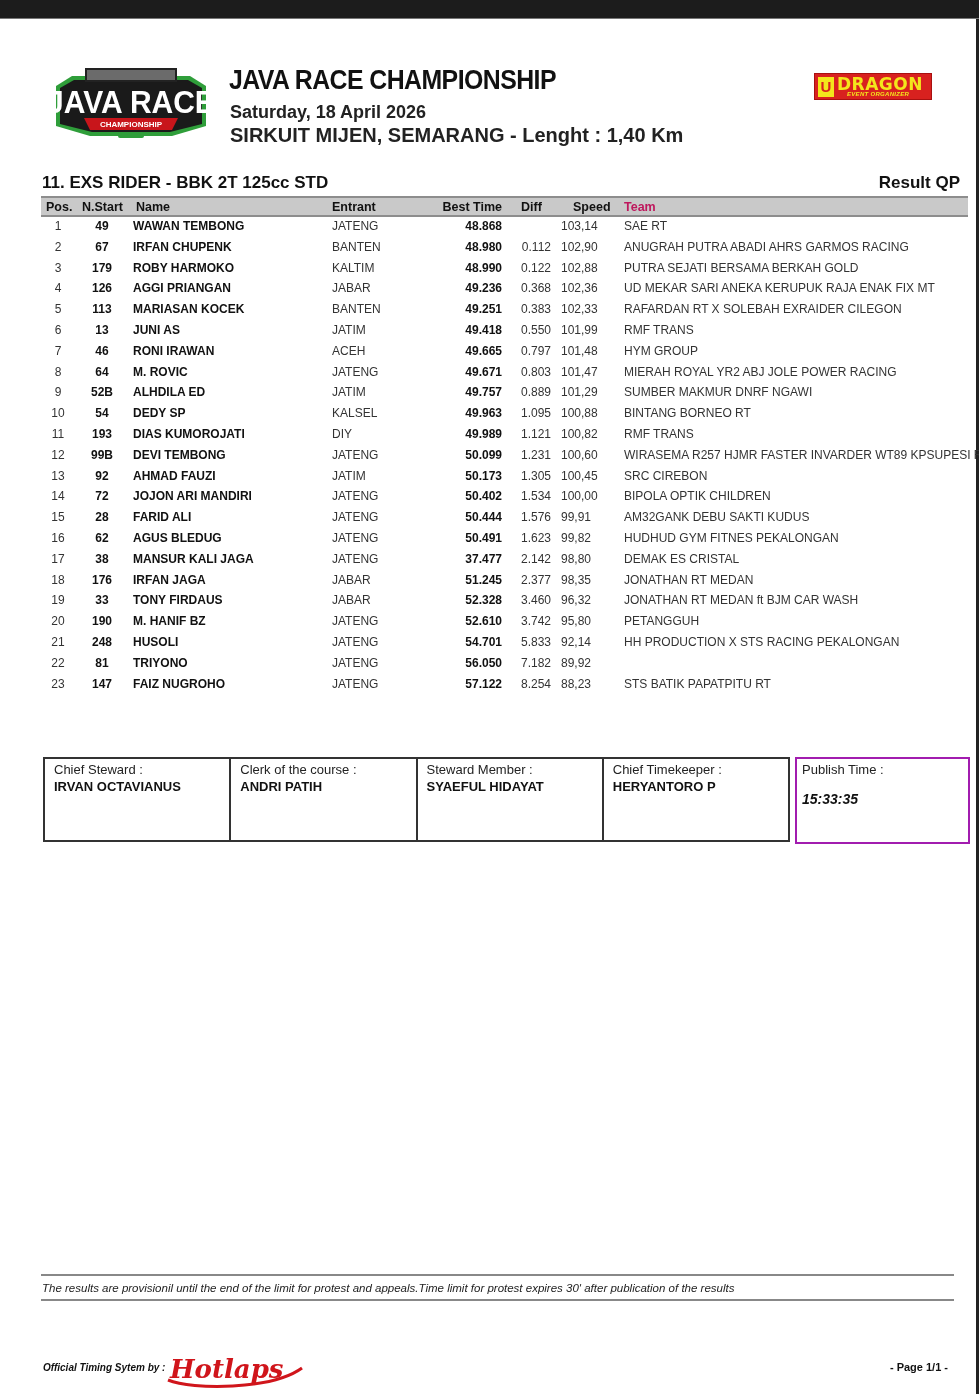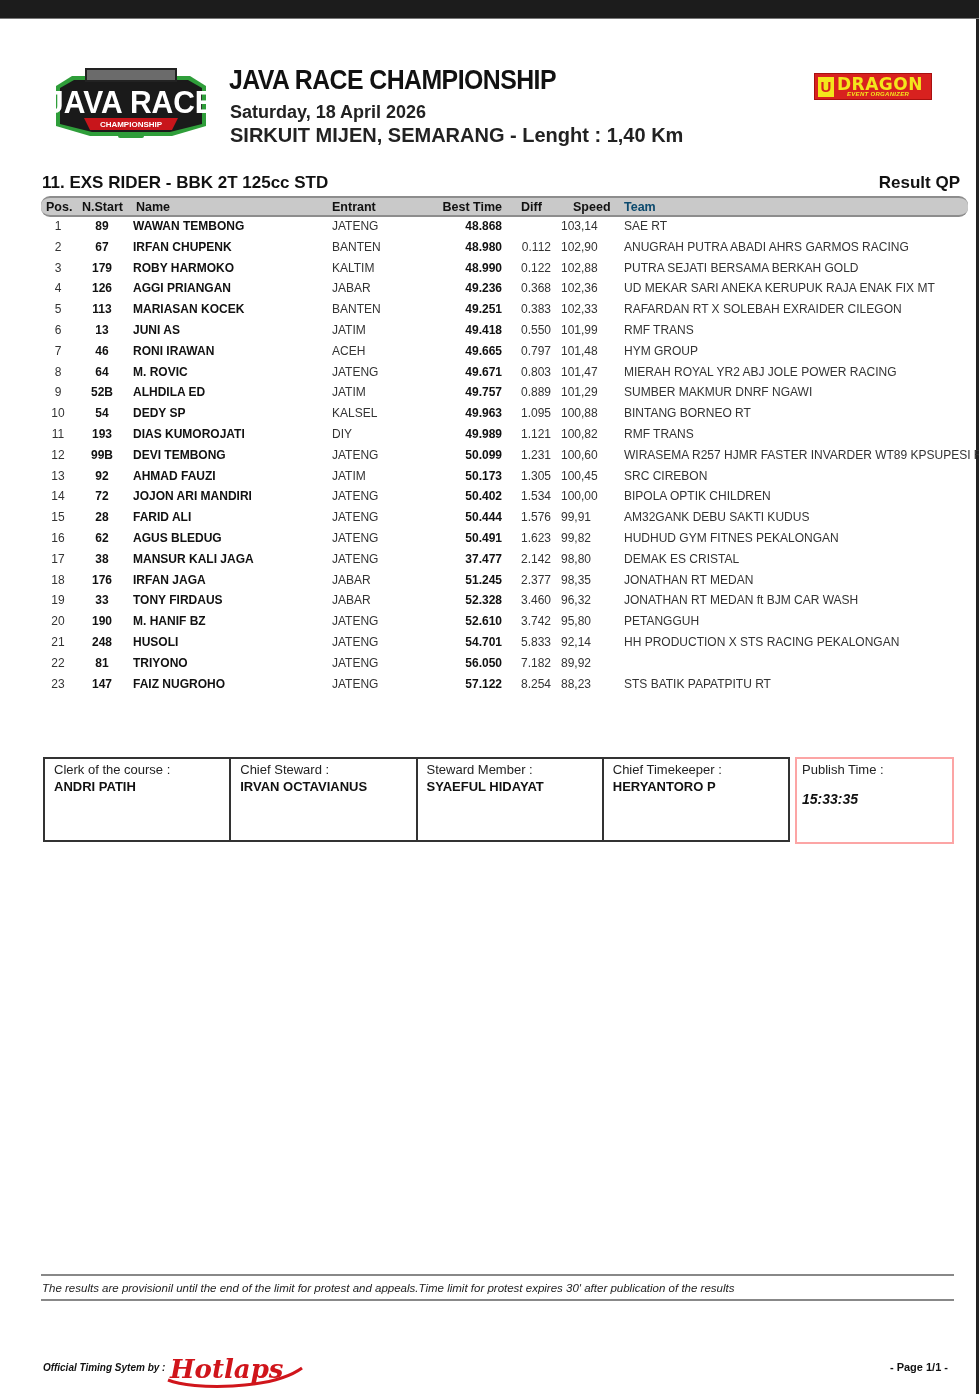--- a/index.html
+++ b/index.html
@@ -18,47 +18,47 @@
     .sponsor .u { position: absolute; left: 3px; top: 3px; width: 16px; height: 20px; background: #f3e61c; color: #d8211f; font-weight: bold; font-size: 15px; line-height: 20px; text-align: center; }
     .sponsor .brand { position: absolute; left: 22px; top: 0px; font-size: 17px; font-weight: bold; color: #f3e61c; letter-spacing: 0.5px; font-family: "DejaVu Sans", sans-serif; }
     .sponsor .sub { position: absolute; left: 32px; top: 17px; font-size: 6px; font-weight: bold; color: #f3e61c; font-style: italic; letter-spacing: 0.3px; }
 
     
     .cls-title { position: absolute; left: 42px; top: 173px; font-size: 17px; font-weight: bold; color: #111; }
     .result-type { position: absolute; right: 19px; top: 173px; font-size: 17px; font-weight: bold; color: #111; }
 
     
     .tbl { position: absolute; left: 41px; top: 196px; width: 927px; }
-    .thead { height: 21px; background: #c9c9c9; border-top: 2px solid #8d8d8d; border-bottom: 2px solid #8d8d8d; position: relative; font-size: 12.5px; font-weight: bold; border-radius: 9px; }
+    .thead { height: 21px; background: #c9c9c9; border-top: 2px solid #8d8d8d; border-bottom: 2px solid #8d8d8d; position: relative; font-size: 12.5px; font-weight: bold; }
     .row { height: 20.8px; position: relative; font-size: 12px; }
     .c { position: absolute; top: 0; line-height: 19px; white-space: nowrap; }
     .thead .c { line-height: 18px; }
     .c-pos { left: 0; width: 34px; text-align: center; color: #333; }
     .thead .c-pos { left: 5px; width: auto; text-align: left; color: #111; }
     .c-start { left: 37px; width: 48px; text-align: center; font-weight: bold; }
     .thead .c-start { left: 41px; width: auto; text-align: left; }
     .c-name { left: 92px; font-weight: bold; }
     .thead .c-name { left: 95px; }
     .c-entrant { left: 291px; color: #333; }
     .thead .c-entrant { color: #111; }
     .c-best { left: 390px; width: 71px; text-align: right; font-weight: bold; }
     .c-diff { left: 470px; width: 40px; text-align: right; color: #333; }
     .thead .c-diff { left: 480px; width: auto; text-align: left; color: #111; }
     .c-speed { left: 520px; width: 47px; text-align: left; color: #333; }
     .thead .c-speed { left: 532px; width: auto; text-align: left; color: #111; }
     .c-team { left: 583px; color: #333; }
-    .thead .c-team { color: #0c4a6e; }
+    .thead .c-team { color: #be185d; }
 
     
     .officials { position: absolute; left: 43px; top: 757px; width: 747px; height: 85px; border: 2px solid #333; display: flex; }
     .off-cell { flex: 1; border-right: 2px solid #333; padding: 3px 0 0 9px; }
     .off-cell:last-child { border-right: none; }
     .off-label { font-size: 13px; color: #222; }
     .off-name { font-size: 13px; font-weight: bold; color: #111; margin-top: 2px; }
-    .publish { position: absolute; left: 795px; top: 757px; width: 159px; height: 87px; border: 2px solid #fca5a5; padding: 3px 0 0 5px; }
+    .publish { position: absolute; left: 795px; top: 757px; width: 175px; height: 87px; border: 2px solid #a21caf; padding: 3px 0 0 5px; }
     .pub-label { font-size: 13px; color: #222; }
     .pub-time { font-size: 14px; font-weight: bold; color: #111; margin-top: 14px; font-style: italic; }
 
     
     .rule { position: absolute; left: 41px; width: 913px; height: 2px; background: #888; }
     .disclaimer { position: absolute; left: 42px; top: 1282px; font-size: 11.5px; font-style: italic; color: #222; }
     .timing-label { position: absolute; left: 43px; top: 1362px; font-size: 10px; font-weight: bold; font-style: italic; color: #111; }
     .hotlaps { position: absolute; left: 162px; top: 1350px; width: 148px; height: 40px; }
     .page-no { position: absolute; right: 31px; top: 1361px; font-size: 11px; font-weight: bold; color: #111; }
   </style>
@@ -100,21 +100,21 @@
     <span class="c c-name">Name</span>
     <span class="c c-entrant">Entrant</span>
     <span class="c c-best">Best Time</span>
     <span class="c c-diff">Diff</span>
     <span class="c c-speed">Speed</span>
     <span class="c c-team">Team</span>
   </div>
   <div id="tbody">
       <div class="row">
         <span class="c c-pos">1</span>
-        <span class="c c-start">89</span>
+        <span class="c c-start">49</span>
         <span class="c c-name">WAWAN TEMBONG</span>
         <span class="c c-entrant">JATENG</span>
         <span class="c c-best">48.868</span>
         <span class="c c-diff"></span>
         <span class="c c-speed">103,14</span>
         <span class="c c-team">SAE RT</span>
       </div>
       <div class="row">
         <span class="c c-pos">2</span>
         <span class="c c-start">67</span>
@@ -332,26 +332,26 @@
         <span class="c c-best">57.122</span>
         <span class="c c-diff">8.254</span>
         <span class="c c-speed">88,23</span>
         <span class="c c-team">STS BATIK PAPATPITU RT</span>
       </div>
     </div>
 </div>
 
 <div class="officials">
   <div class="off-cell">
+    <div class="off-label">Chief Steward :</div>
+    <div class="off-name">IRVAN OCTAVIANUS</div>
+  </div>
+  <div class="off-cell">
     <div class="off-label">Clerk of the course :</div>
     <div class="off-name">ANDRI PATIH</div>
-  </div>
-  <div class="off-cell">
-    <div class="off-label">Chief Steward :</div>
-    <div class="off-name">IRVAN OCTAVIANUS</div>
   </div>
   <div class="off-cell">
     <div class="off-label">Steward Member :</div>
     <div class="off-name">SYAEFUL HIDAYAT</div>
   </div>
   <div class="off-cell">
     <div class="off-label">Chief Timekeeper :</div>
     <div class="off-name">HERYANTORO P</div>
   </div>
 </div>

